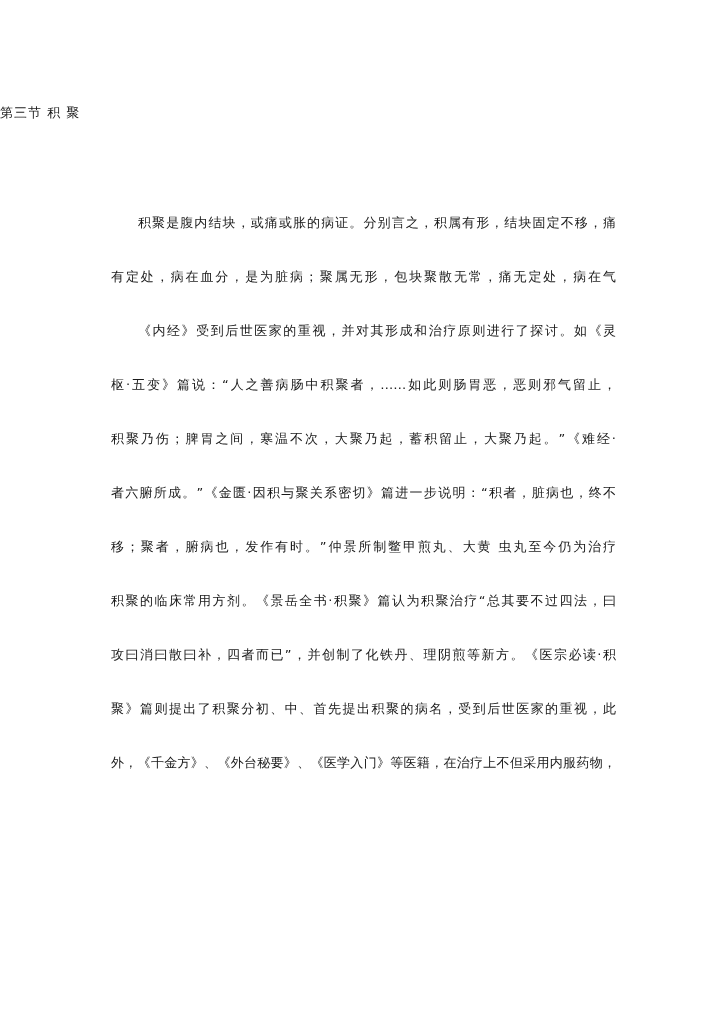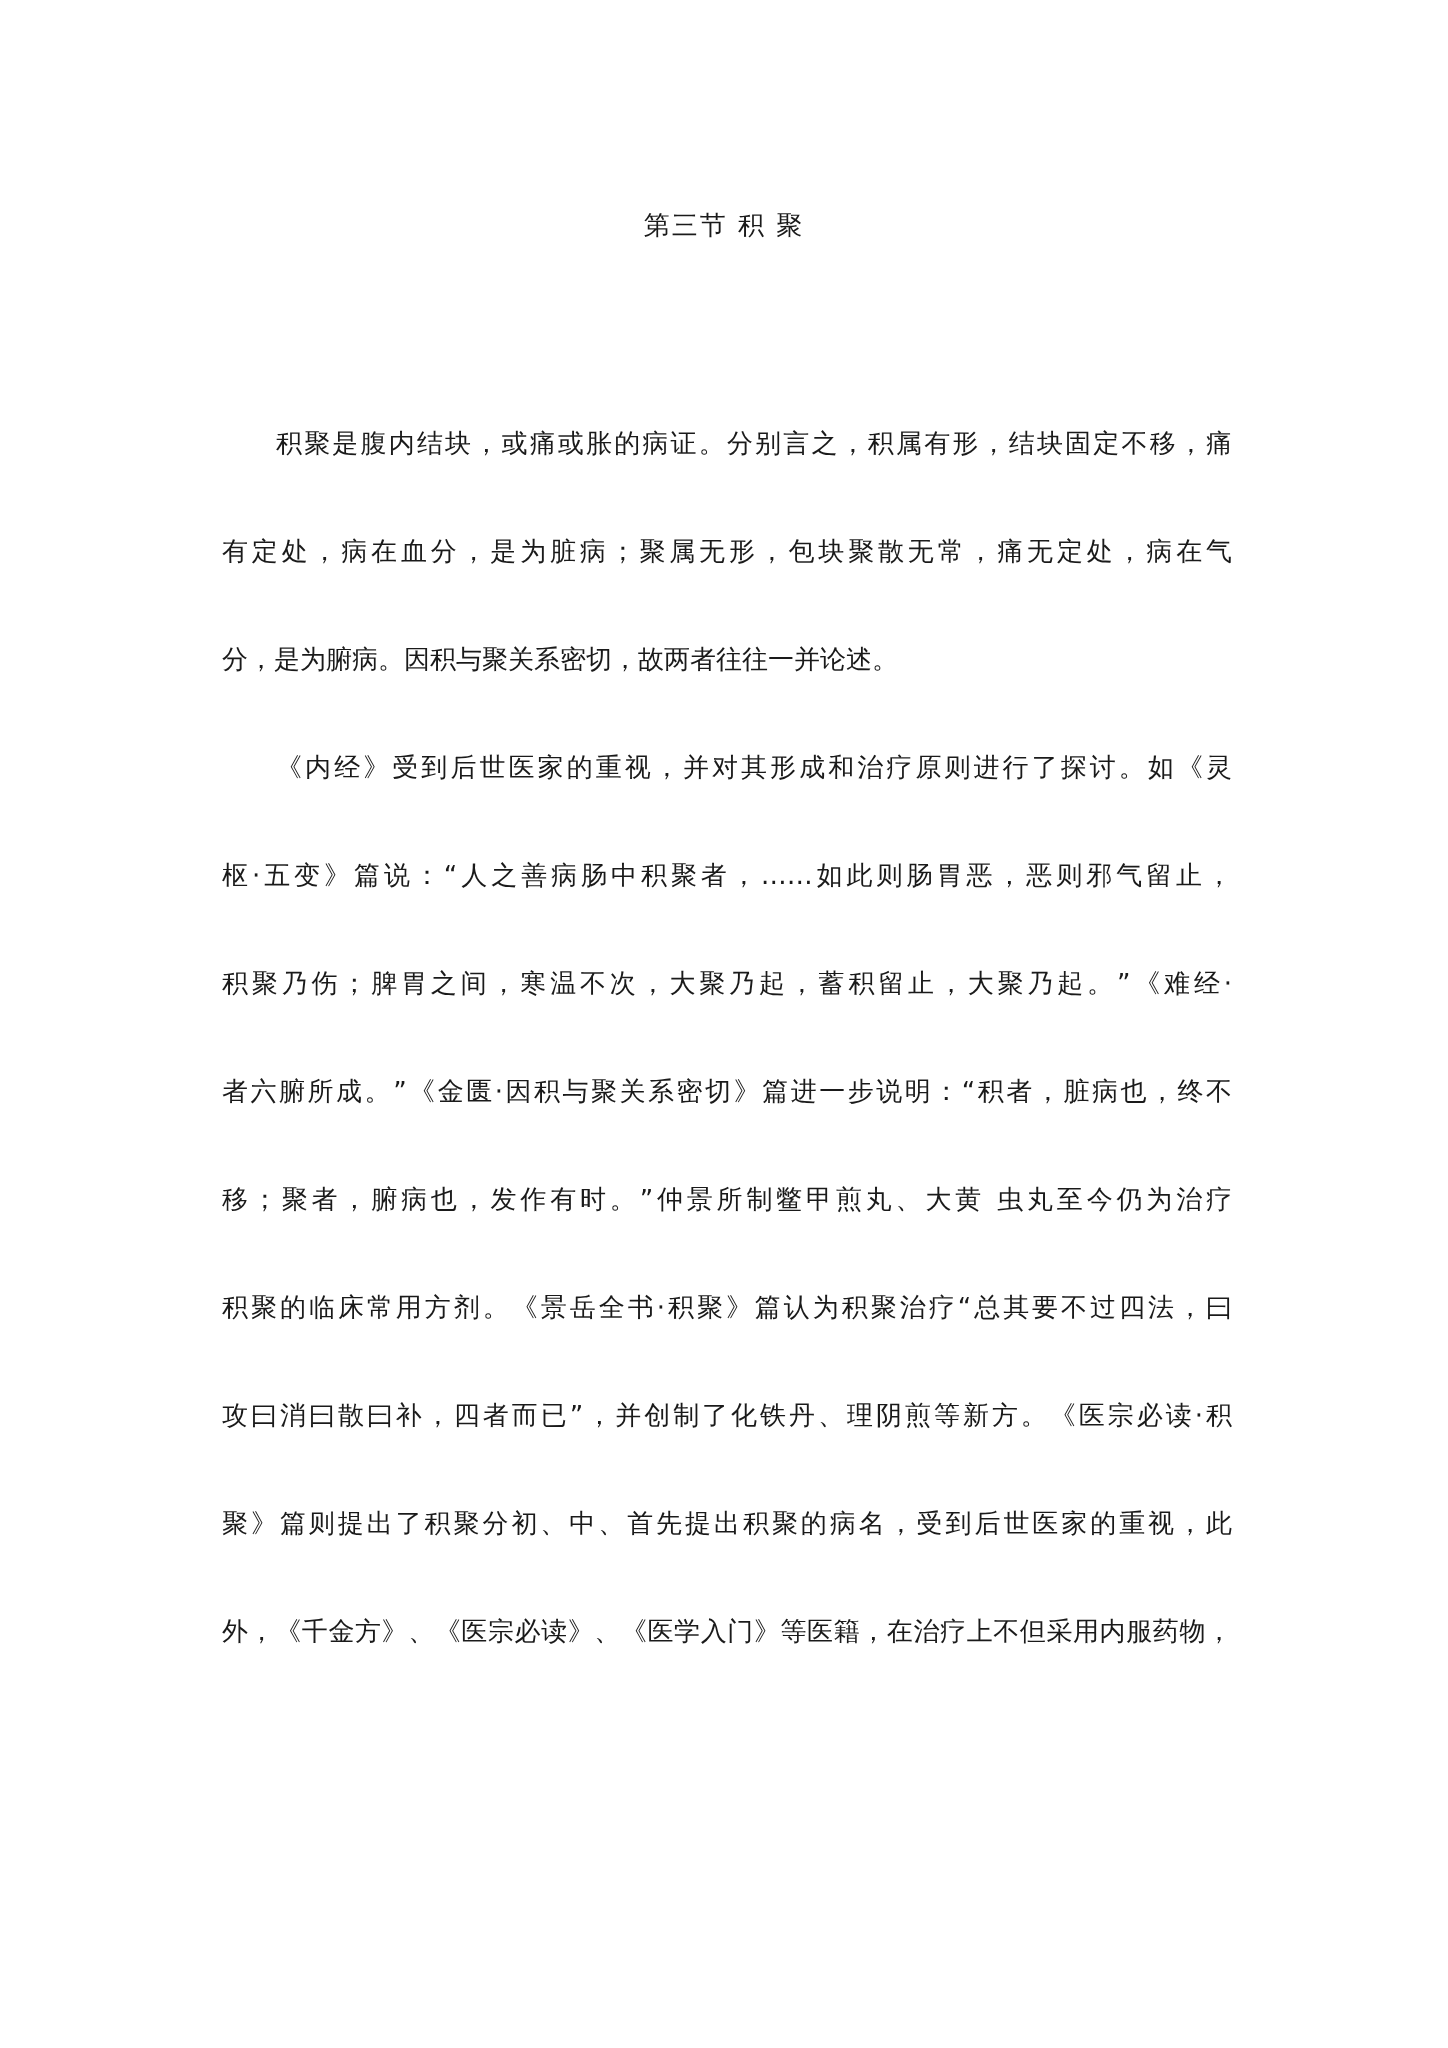--- a/index.html
+++ b/index.html
@@ -1,41 +1,40 @@
 <!DOCTYPE html>
 <html><head>
 <meta charset="utf-8">
 <style>
   html, body { margin: 0; padding: 0; background: #ffffff; }
   body { width: 724px; height: 1024px; position: relative; overflow: hidden;
          font-family: "DejaVu Sans", "Liberation Sans", sans-serif; color: #1a1a1a; }
-  .title { position: absolute; top: 104px; left: 0; width: 724px; text-align: center;
+  .title { position: absolute; top: 104px; left: 0; width: 724px; 
            font-size: 13px; letter-spacing: 1px; }
   .body-text { position: absolute; left: 111px; top: 196px; width: 505px; }
   .line { height: 54px; line-height: 54px; font-size: 13px; white-space: nowrap;
           text-align: justify; text-align-last: justify; }
   .line.last { text-align-last: left; }
   .line.indent { padding-left: 27px; }
   .line.indent2 { padding-left: 27px; }
 </style>
 </head>
 <body>
 
 <div class="title">第三节  积  聚</div>
 
 <div class="body-text">
   <div class="paragraph">
     <div class="line indent">积聚是腹内结块，或痛或胀的病证。分别言之，积属有形，结块固定不移，痛</div>
     <div class="line">有定处，病在血分，是为脏病；聚属无形，包块聚散无常，痛无定处，病在气</div>
-    <div class="line last">分，是为腑病。因积与聚关系密切，故两者往往一并论述。</div>
   </div>
   <div class="paragraph">
     <div class="line indent2">《内经》受到后世医家的重视，并对其形成和治疗原则进行了探讨。如《灵</div>
     <div class="line">枢·五变》篇说：“人之善病肠中积聚者，……如此则肠胃恶，恶则邪气留止，</div>
     <div class="line">积聚乃伤；脾胃之间，寒温不次，大聚乃起，蓄积留止，大聚乃起。”《难经·</div>
     <div class="line">者六腑所成。”《金匮·因积与聚关系密切》篇进一步说明：“积者，脏病也，终不</div>
     <div class="line">移；聚者，腑病也，发作有时。”仲景所制鳖甲煎丸、大黄  虫丸至今仍为治疗</div>
     <div class="line">积聚的临床常用方剂。《景岳全书·积聚》篇认为积聚治疗“总其要不过四法，曰</div>
     <div class="line">攻曰消曰散曰补，四者而已”，并创制了化铁丹、理阴煎等新方。《医宗必读·积</div>
     <div class="line">聚》篇则提出了积聚分初、中、首先提出积聚的病名，受到后世医家的重视，此</div>
-    <div class="line">外，《千金方》、《医宗必读》、《医学入门》等医籍，在治疗上不但采用内服药物，</div>
+    <div class="line">外，《千金方》、《外台秘要》、《医学入门》等医籍，在治疗上不但采用内服药物，</div>
   </div>
 </div>
 
 </body></html>

